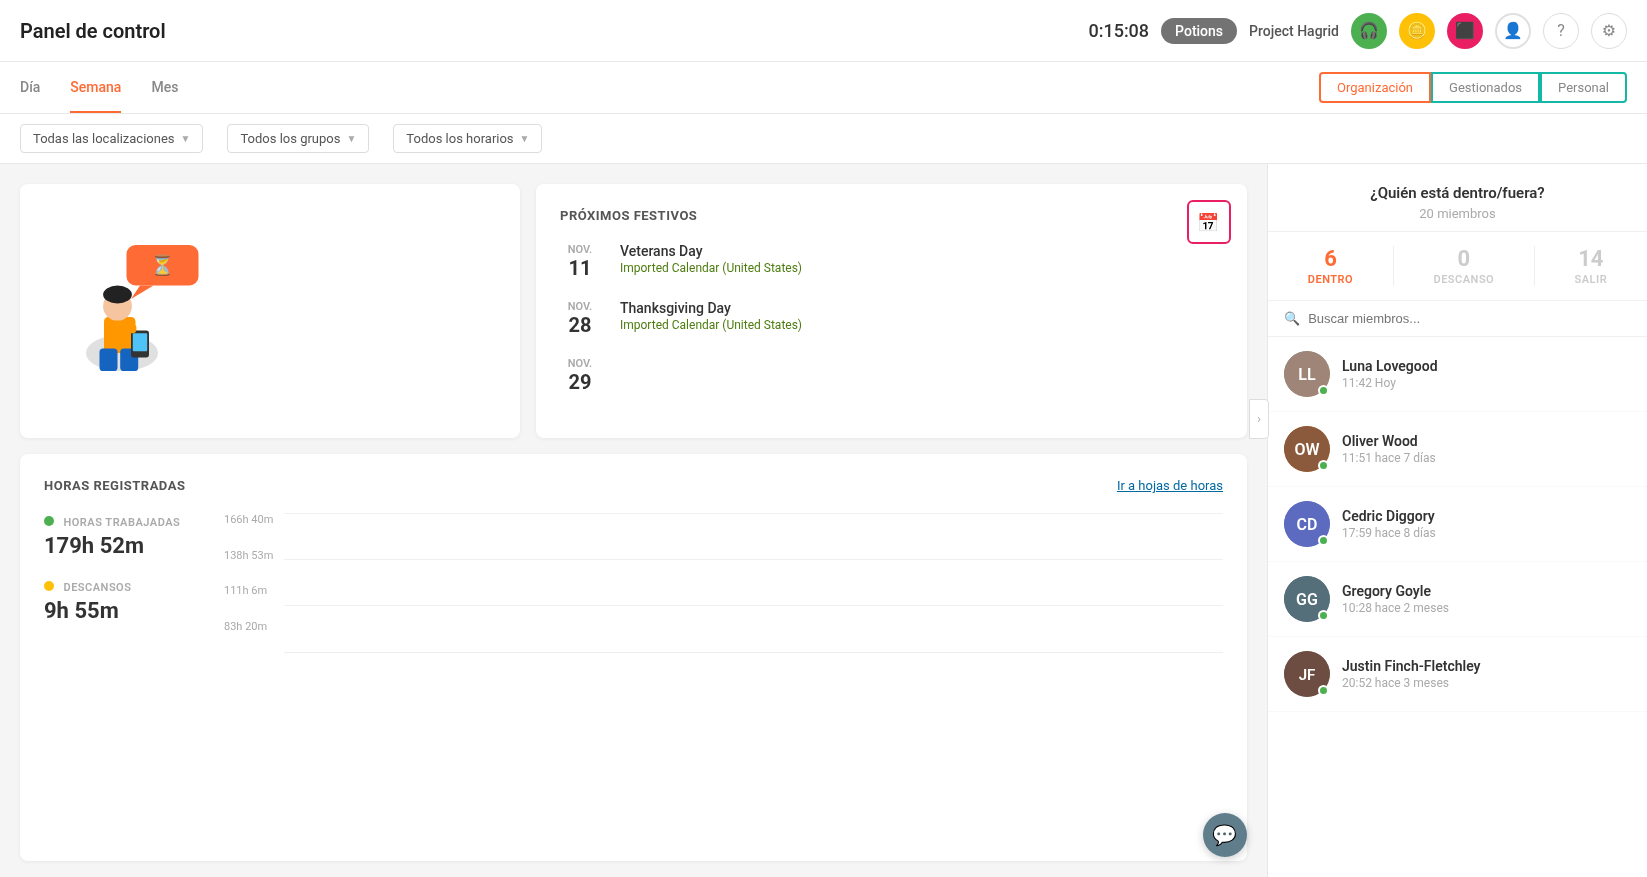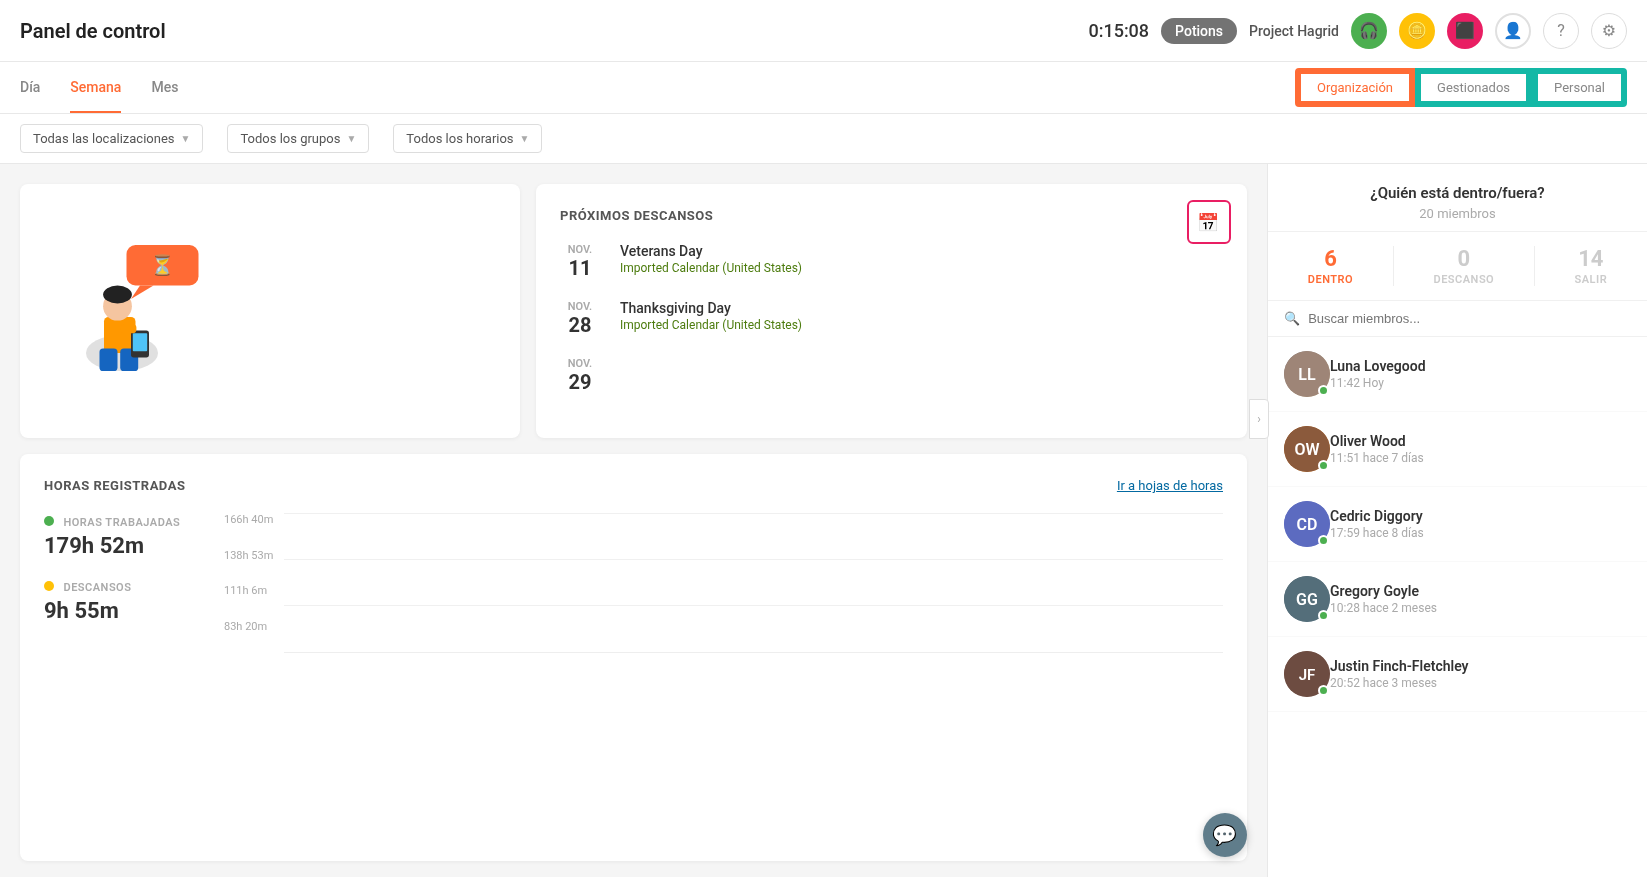--- a/index.html
+++ b/index.html
@@ -57,21 +57,21 @@
       cursor: pointer;
       font-size: 14px;
       color: #888;
       border-bottom: 2px solid transparent;
       font-weight: 500;
     }
     .tab-item.active { color: #ff6b35; border-bottom: 2px solid #ff6b35; }
     .tabs-right { display: flex; gap: 0; }
     .view-btn {
       padding: 6px 16px;
-      border: 6px solid #14b8a6;
+      border: 2px solid #14b8a6;
       background: #fff;
       cursor: pointer;
       font-size: 13px;
       color: #888;
     }
     .view-btn:first-child { border-radius: 4px 0 0 4px; }
     .view-btn:last-child { border-radius: 0 4px 4px 0; }
     .view-btn.active { border-color: #ff6b35; color: #ff6b35; }
 
     
@@ -283,20 +283,21 @@
       border: none;
       outline: none;
       flex: 1;
       font-size: 13px;
       color: #555;
     }
     .members-list { overflow-y: auto; flex: 1; }
     .member-item {
       display: flex;
       align-items: center;
+      gap: 12px;
       padding: 14px 16px;
       border-bottom: 1px solid #f9f9f9;
       cursor: pointer;
     }
     .avatar-wrap { position: relative; width: 46px; height: 46px; flex-shrink: 0; }
     .avatar {
       width: 46px; height: 46px;
       border-radius: 50%;
       background: #ddd;
       overflow: hidden;
@@ -442,21 +443,21 @@
 
             <rect x="90" y="105" width="20" height="30" rx="3" fill="#333"></rect>
             <rect x="92" y="108" width="16" height="20" rx="1" fill="#4fc3f7"></rect>
 
             <rect x="78" y="98" width="18" height="10" rx="4" fill="#ff9800"></rect>
           </svg>
         </div>
       </div>
 
       <div class="upcoming-card">
-        <h3>PRÓXIMOS DESCANSOS</h3>
+        <h3>PRÓXIMOS FESTIVOS</h3>
         <div class="calendar-icon-btn">
           <span>📅</span>
         </div>
 
         <div class="holiday-item">
           <div class="holiday-date">
             <div class="month">NOV.</div>
             <div class="day">11</div>
           </div>
           <div class="holiday-info">

